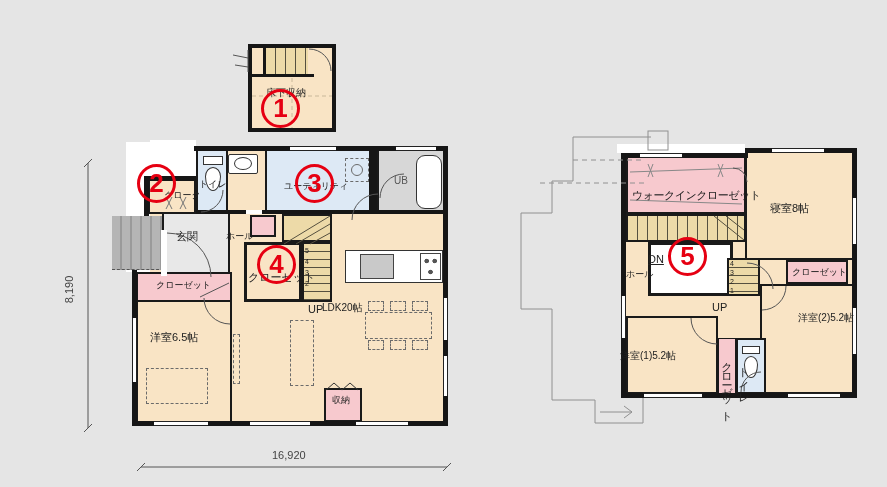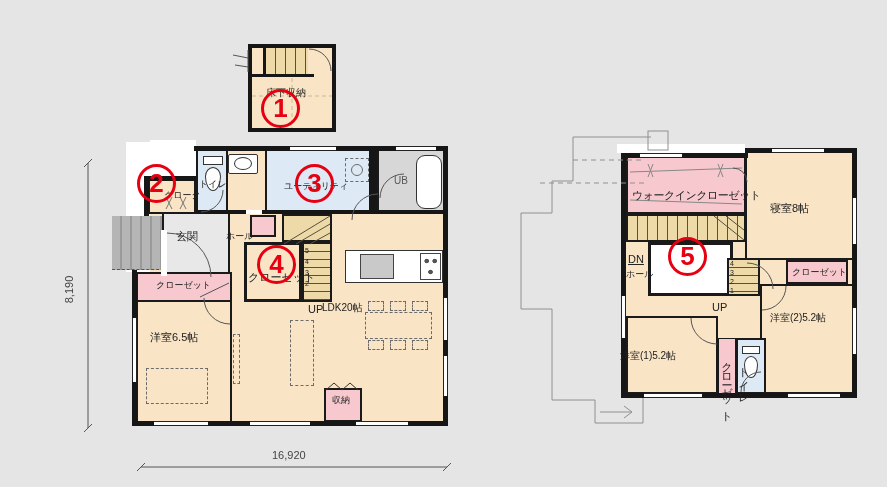--- a/index.html
+++ b/index.html
@@ -155,29 +155,29 @@
   <div class="abs winh" style="left:640px;top:153px;width:42px;"></div>
   <div class="abs winh" style="left:772px;top:148px;width:52px;"></div>
   <div class="abs winv" style="left:852px;top:198px;height:46px;"></div>
   <div class="abs winv" style="left:852px;top:308px;height:46px;"></div>
   <div class="abs winh" style="left:788px;top:393px;width:52px;"></div>
   <div class="abs winh" style="left:644px;top:393px;width:58px;"></div>
   <div class="abs winv" style="left:621px;top:296px;height:42px;"></div>
 
   <span class="lbl f8" style="left:632px;top:180px;letter-spacing:-0.5px;">ウォークインクローゼット</span>
   <span class="lbl f11" style="left:770px;top:203px;">寝室8帖</span>
-  <span class="lbl f8" style="left:628px;top:244px;text-decoration:underline;">DN</span>
+  <span class="lbl f8" style="left:648px;top:244px;text-decoration:underline;">DN</span>
   <span class="lbl f9" style="left:626px;top:270px;">ホール</span>
   <span class="lbl f8" style="left:712px;top:292px;">UP</span>
   <span class="lbl f7" style="left:730px;top:260px;">4</span>
   <span class="lbl f7" style="left:730px;top:269px;">3</span>
   <span class="lbl f7" style="left:730px;top:278px;">2</span>
   <span class="lbl f7" style="left:730px;top:287px;">1</span>
   <span class="lbl f9" style="left:792px;top:268px;">クローゼット</span>
-  <span class="lbl f10" style="left:770px;top:313px;">洋室(2)5.2帖</span>
+  <span class="lbl f10" style="left:798px;top:313px;">洋室(2)5.2帖</span>
   <span class="lbl f10" style="left:620px;top:351px;">洋室(1)5.2帖</span>
   <span class="lbl f8 vtext" style="left:721px;top:344px;">クローゼット</span>
   <span class="lbl f8 vtext" style="left:738px;top:350px;">トイレ</span>
 
   <span class="lbl f11 dim" style="left:56px;top:284px;transform:rotate(-90deg);transform-origin:center;">8,190</span>
   <span class="lbl f11 dim" style="left:272px;top:450px;">16,920</span>
 
   <svg class="overlay" width="887" height="487" viewBox="0 0 887 487">
 
     <path d="M309,49 A22,22 0 0 1 331,71" stroke="#555" fill="none"></path>

